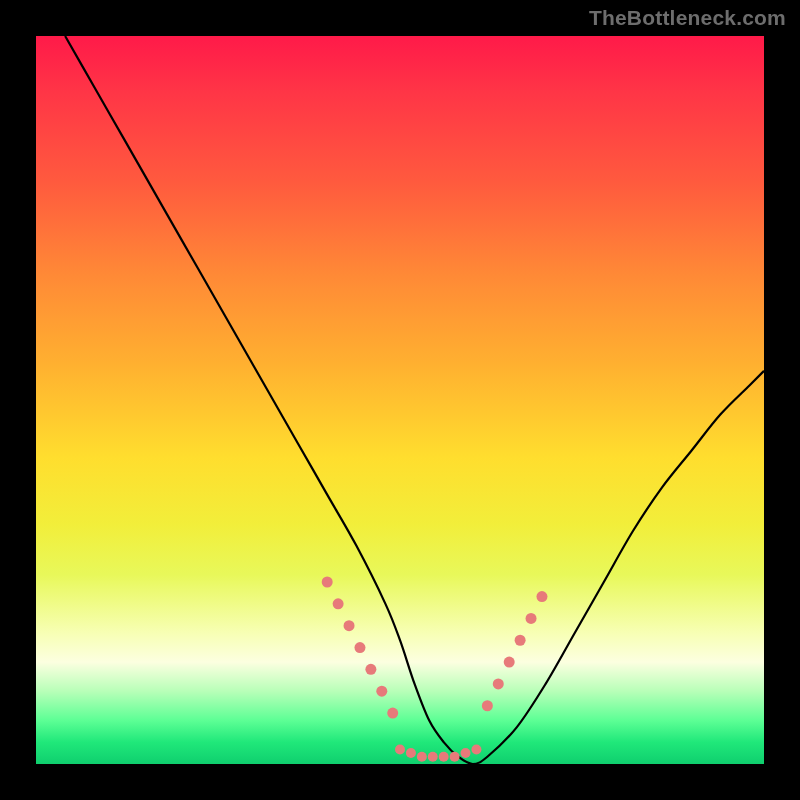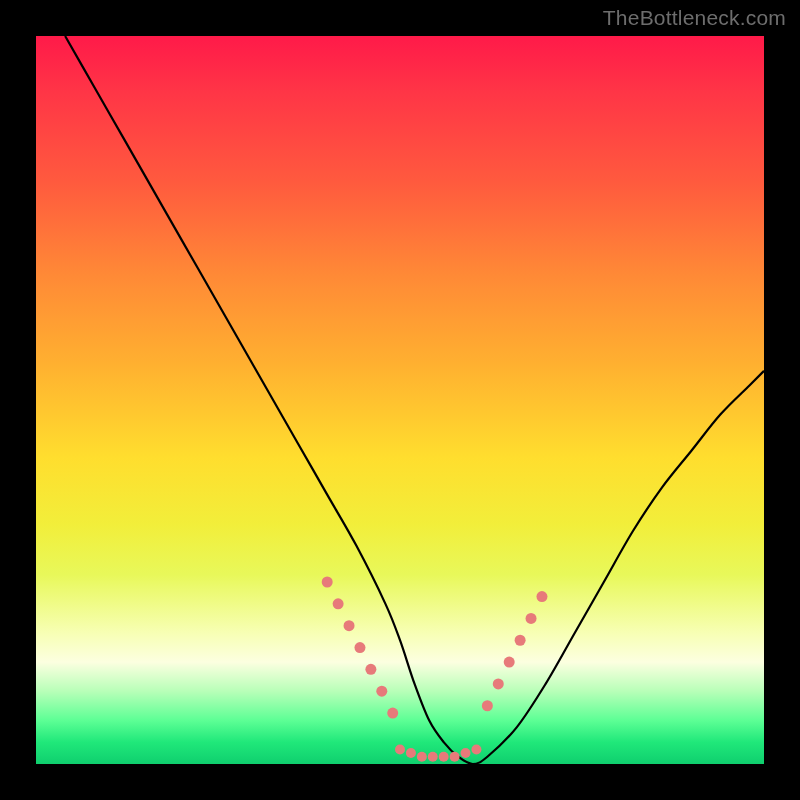--- a/index.html
+++ b/index.html
@@ -42,21 +42,21 @@
       #20e87a 97%,
       #0fcf6e 100%
     );
   }
   .watermark {
     position: absolute;
     top: 6px;
     right: 14px;
     color: #6d6d6d;
     font-size: 21px;
-    font-weight: 400;
+    font-weight: 700;
     letter-spacing: 0.2px;
     user-select: none;
   }
   svg.curve {
     position: absolute;
     top: 0;
     left: 0;
     width: 728px;
     height: 728px;
     overflow: visible;

